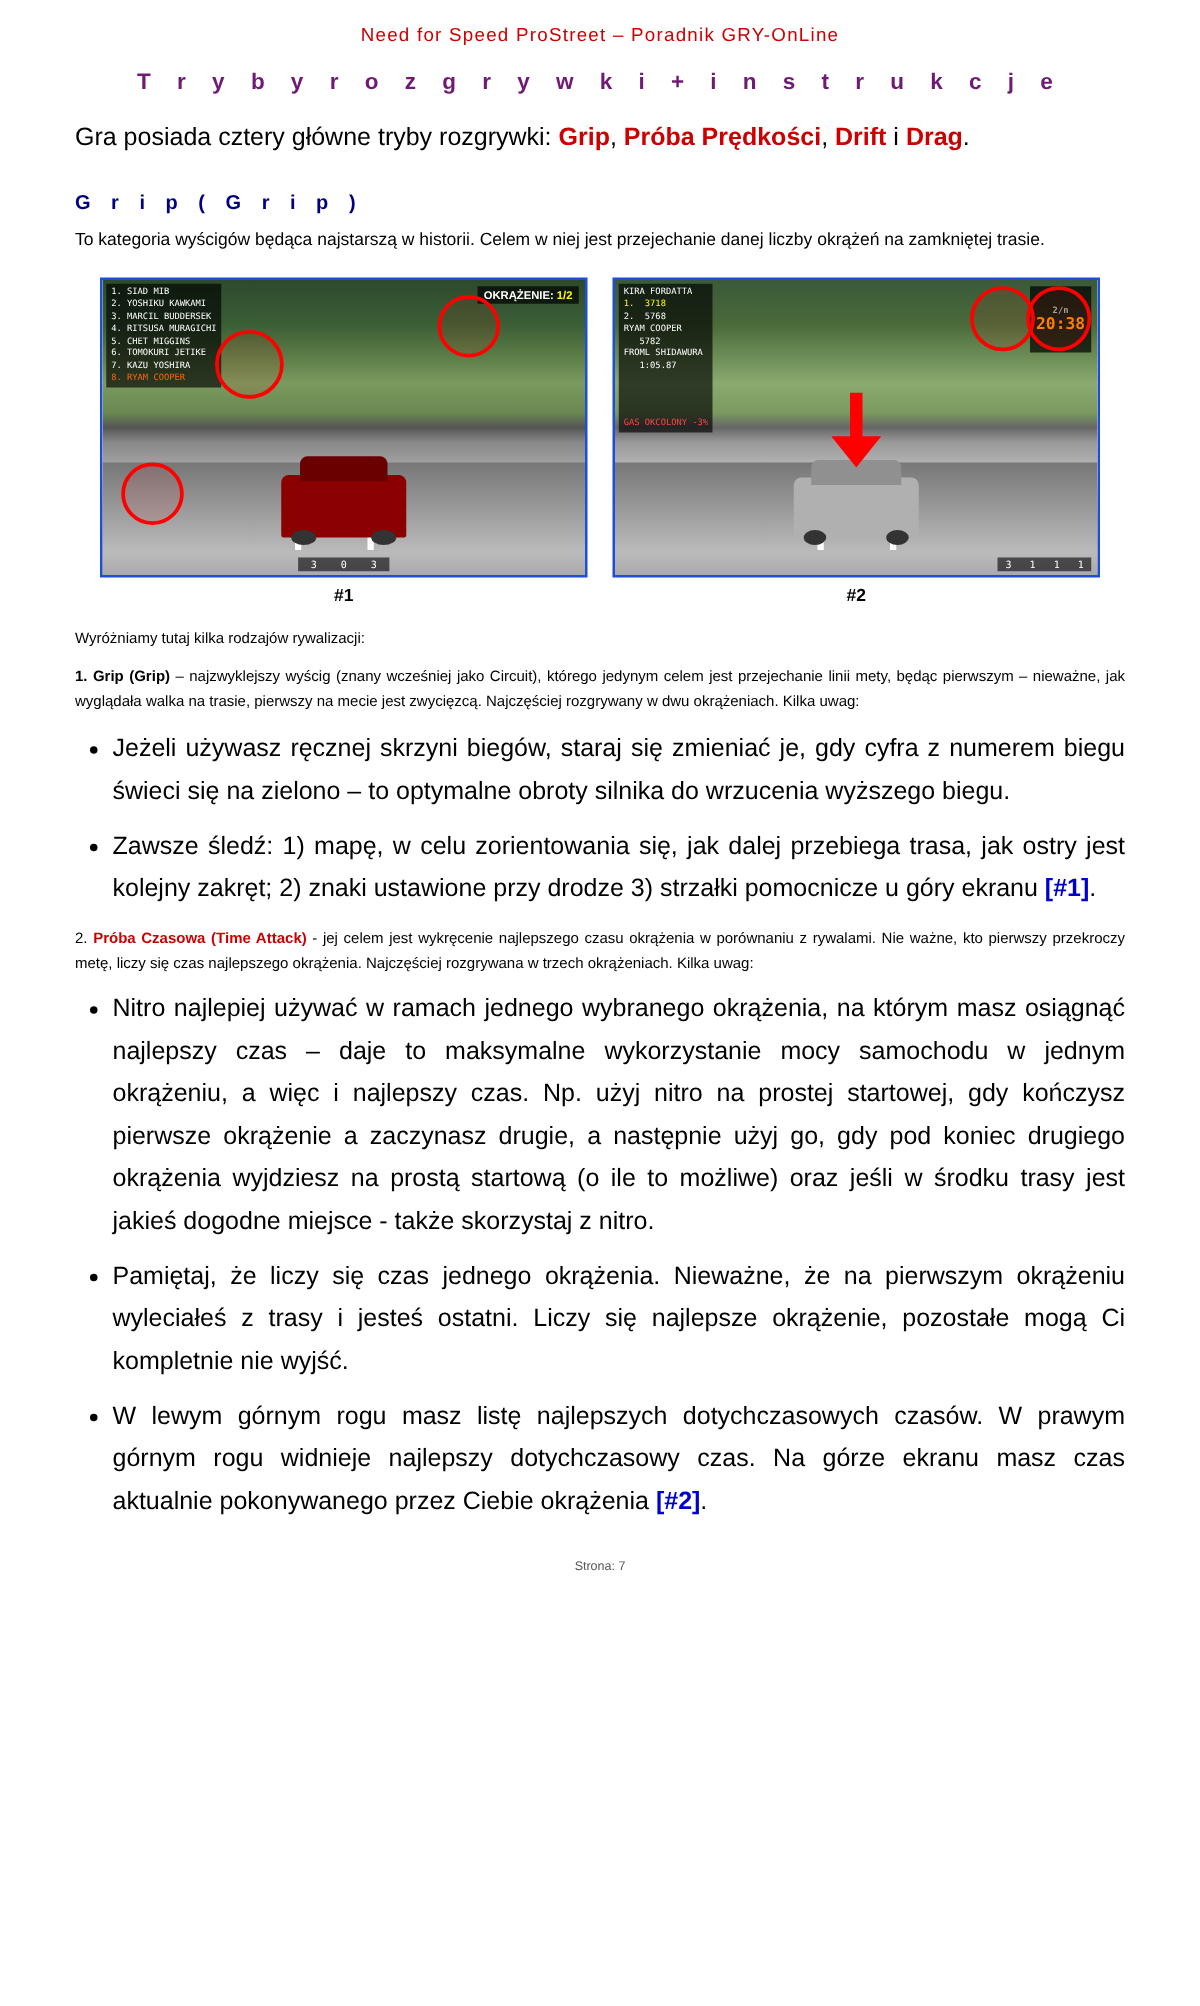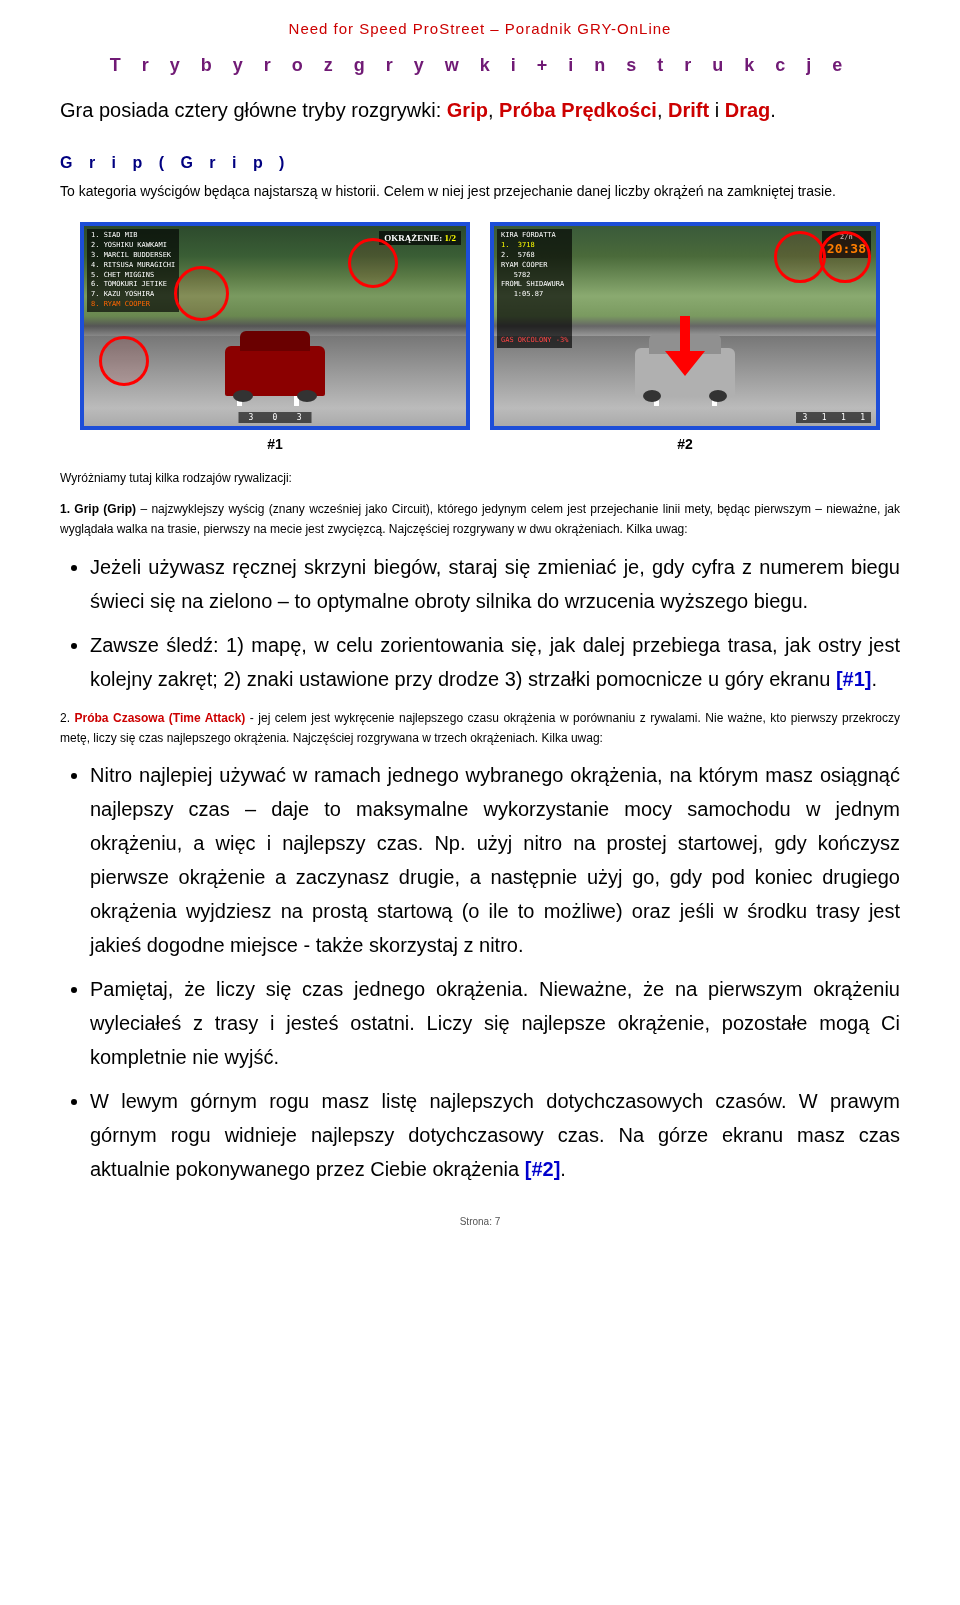--- a/index.html
+++ b/index.html
@@ -122,22 +122,22 @@
           #666 50%,
           #999 55%,
           #bbb 65%,
           #666 75%,
           #4a6a40 80%,
           #3a5030 100%
         );
     }
     .img-placeholder {
       width: 390px;
-      height: 208px;
-      border: 4px solid #1d4ed8;
+      height: 240px;
+      border: 2px solid #1d4ed8;
       position: relative;
       overflow: hidden;
       flex-shrink: 0;
     }
     .img-inner {
       width: 100%;
       height: 100%;
       position: relative;
     }
   </style>
@@ -173,21 +173,21 @@
         <div>1. SIAD MIB</div>
         <div>2. YOSHIKU KAWKAMI</div>
         <div>3. MARCIL BUDDERSEK</div>
         <div>4. RITSUSA MURAGICHI</div>
         <div>5. CHET MIGGINS</div>
         <div>6. TOMOKURI JETIKE</div>
         <div>7. KAZU YOSHIRA</div>
         <div style="color:#ff6600;">8. RYAM COOPER</div>
       </div>
 
-      <div style="position:absolute;top:5px;right:5px;background:rgba(0,0,0,0.7);color:#fff;font-size:9px;padding:2px 5px;font-weight:bold;font-family:Liberation Serif, serif;z-index:10;">
+      <div style="position:absolute;top:5px;right:5px;background:rgba(0,0,0,0.7);color:#fff;font-size:9px;padding:2px 5px;font-weight:bold;font-family:Liberation Sans, sans-serif;z-index:10;">
         OKRĄŻENIE: <span style="color:#ffff00;">1/2</span>
       </div>
 
       <div style="position:absolute;top:12px;right:68px;width:50px;height:50px;border:3px solid #ff0000;border-radius:50%;z-index:20;background:rgba(255,0,0,0.08);"></div>
       <div style="position:absolute;top:40px;left:90px;width:55px;height:55px;border:3px solid #ff0000;border-radius:50%;z-index:20;background:rgba(255,0,0,0.08);"></div>
       <div style="position:absolute;bottom:40px;left:15px;width:50px;height:50px;border:3px solid #ff0000;border-radius:50%;z-index:20;background:rgba(255,0,0,0.08);"></div>
 
       <div style="position:absolute;bottom:0;left:0;right:0;height:90px;background:linear-gradient(180deg,#777 0%,#999 40%,#bbb 80%,#aaa 100%);z-index:2;"></div>
 
       <div style="position:absolute;bottom:20px;left:40%;width:5px;height:25px;background:#fff;z-index:3;"></div>
@@ -214,21 +214,21 @@
         <div>KIRA FORDATTA</div>
         <div style="color:#ffff00;">1. &nbsp;3718</div>
         <div>2. &nbsp;5768</div>
         <div>RYAM COOPER</div>
         <div>&nbsp;&nbsp;&nbsp;5782</div>
         <div>FROML SHIDAWURA</div>
         <div>&nbsp;&nbsp;&nbsp;1:05.87</div>
         <div style="color:#ff4444;margin-top:36px;">GAS OKCOLONY -3%</div>
       </div>
 
-      <div style="position:absolute;top:5px;right:5px;background:rgba(0,0,0,0.7);color:#ff6600;font-size:8px;padding:2px 5px;font-weight:bold;font-family:monospace;z-index:10;text-align:center;">
+      <div style="position:absolute;top:5px;right:5px;background:rgba(0,0,0,0.7);color:#ff6600;font-size:8px;padding:15px 5px;font-weight:bold;font-family:monospace;z-index:10;text-align:center;">
         <div style="font-size:7px;color:#aaa;">2/n</div>
         <div style="font-size:13px;color:#ff8800;font-weight:bold;">20:38</div>
       </div>
 
       <div style="position:absolute;top:5px;right:50px;width:52px;height:52px;border:3px solid #ff0000;border-radius:50%;z-index:20;background:rgba(255,0,0,0.08);"></div>
       <div style="position:absolute;top:5px;right:5px;width:52px;height:52px;border:3px solid #ff0000;border-radius:50%;z-index:20;background:rgba(255,0,0,0.08);"></div>
 
       <div style="position:absolute;top:90px;left:50%;transform:translateX(-50%);z-index:15;">
         <svg width="40" height="60" viewBox="0 0 40 60">
           <polygon points="15,0 25,0 25,35 40,35 20,60 0,35 15,35" fill="#ff0000"></polygon>

